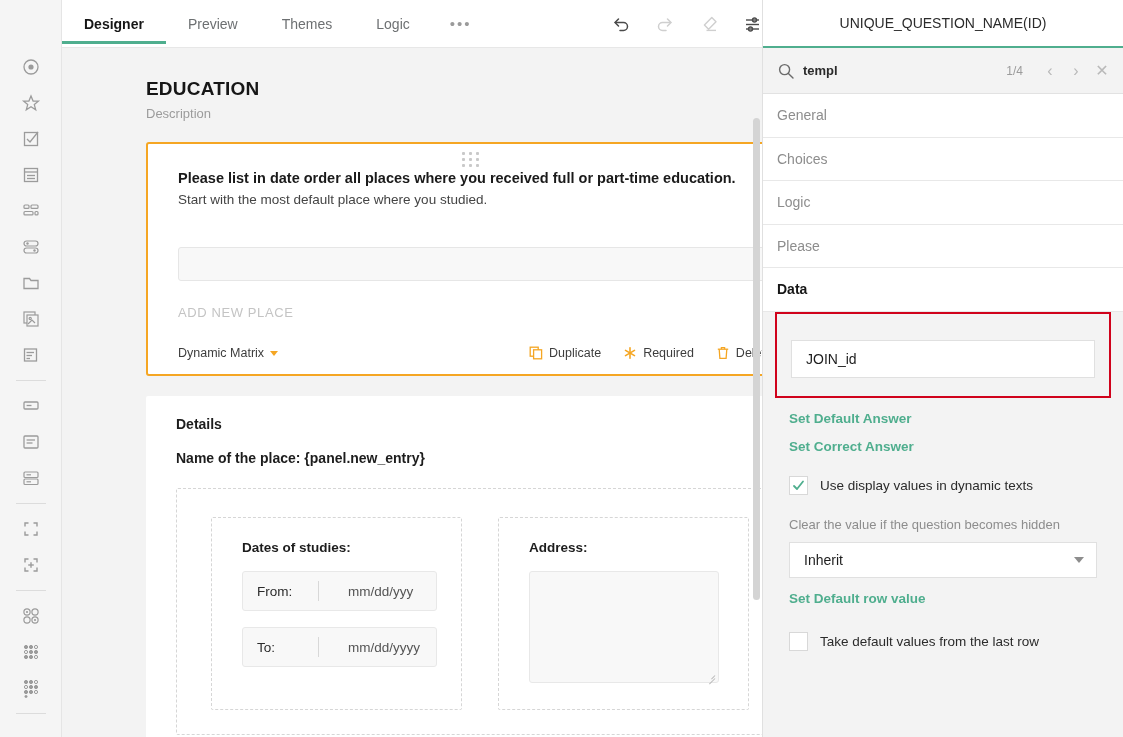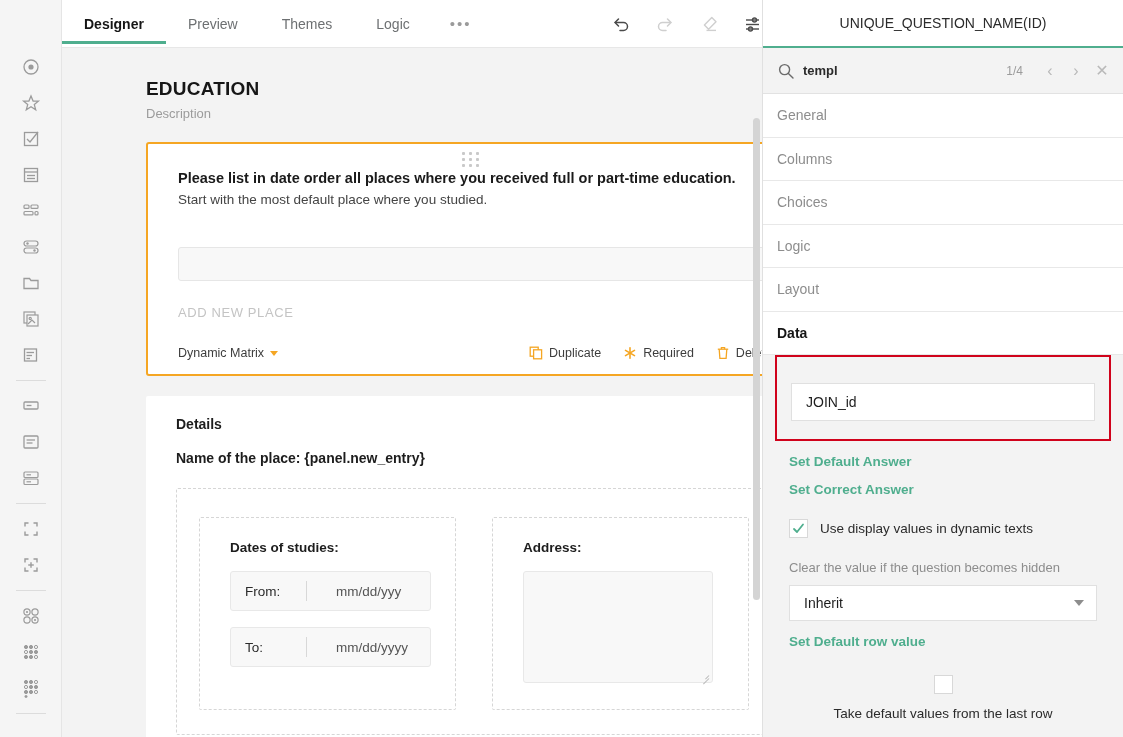--- a/index.html
+++ b/index.html
@@ -103,21 +103,21 @@
   .qact svg { color: #f5a623; }
 
   .panel2 {
     margin-top: 20px; background: #fff; width: 650px;
     padding: 20px 22px 20px 30px; border-radius: 2px;
   }
   .p2-title { font-size: 14px; font-weight: bold; color: #1d1d1d; }
   .p2-sub { font-size: 14px; font-weight: bold; color: #1d1d1d; margin-top: 18px; }
   .dashed-outer {
     margin-top: 22px; border: 1px dashed #d6d6d6; border-radius: 2px;
-    padding: 28px 24px 24px 22px; display: flex; gap: 36px;
+    padding: 28px 24px 24px 34px; display: flex; gap: 36px;
   }
   .dashed-col { border: 1px dashed #d6d6d6; border-radius: 2px; padding: 22px 24px 26px 30px; flex: 1; }
   .col-label { font-size: 13.5px; font-weight: bold; color: #1d1d1d; }
   .date-row {
     margin-top: 16px; height: 40px;
     background: #f8f8f8; border: 1px solid #e8e8e8; border-radius: 3px;
     display: flex; align-items: center; padding: 0 14px; gap: 15px;
   }
   .date-lbl { font-size: 13.5px; color: #2b2b2b; width: 46px; }
   .date-div { width: 1px; height: 20px; background: #d8d8d8; margin-right: 14px; }
@@ -523,30 +523,27 @@
       <span class="nav-btn">‹</span>
       <span class="nav-btn">›</span>
       <span class="nav-btn">✕</span>
     </div>
 
     <div class="acc-list">
       <div class="acc-item">
           <span>General</span>
         </div>
       <div class="acc-item">
-          <span>Columns</span>
-        </div>
-      <div class="acc-item">
           <span>Choices</span>
         </div>
       <div class="acc-item">
           <span>Logic</span>
         </div>
       <div class="acc-item">
-          <span>Layout</span>
+          <span>Please</span>
         </div>
       <div class="acc-item active">
           <span>Data</span>
         </div>
 
       <div class="acc-body">
         <div class="highlight-box">
           <div class="text-input">
             <span>JOIN_id</span>
           </div>
@@ -569,21 +566,21 @@
         <div class="sel-label">Clear the value if the question becomes hidden</div>
         <div class="select-box">
           <span>Inherit</span>
           <span class="caret-sel"></span>
         </div>
 
         <div class="link-row" style="margin-top:10px;">
           <div class="link">Set Default row value</div>
         </div>
 
-        <div class="chk-row" style="margin-top:26px;flex-direction:column;">
+        <div class="chk-row" style="margin-top:26px;">
           <span class="chk"></span>
           <span class="chk-label">Take default values from the last row</span>
         </div>
       </div>
     </div>
   </div>
 
 </div>
 
 </body></html>

